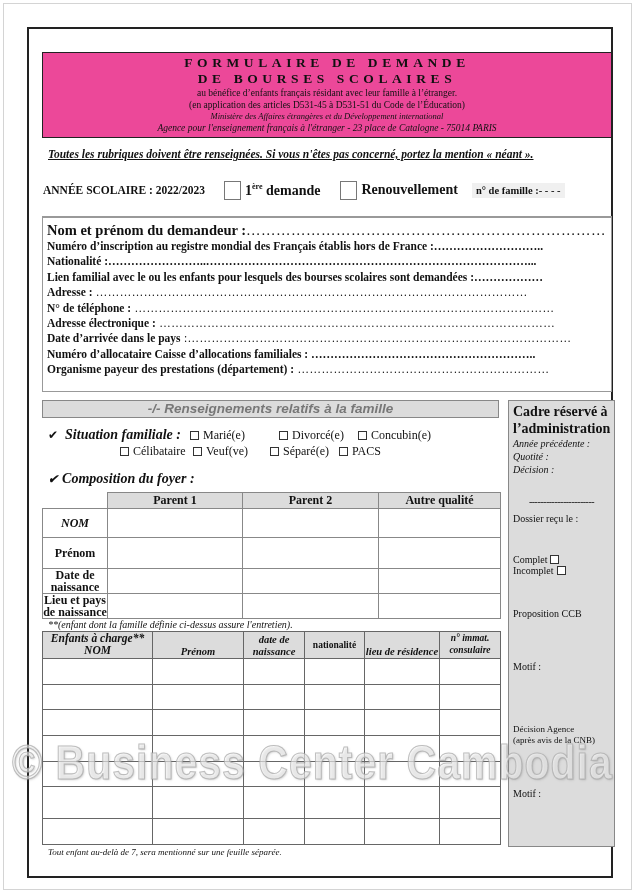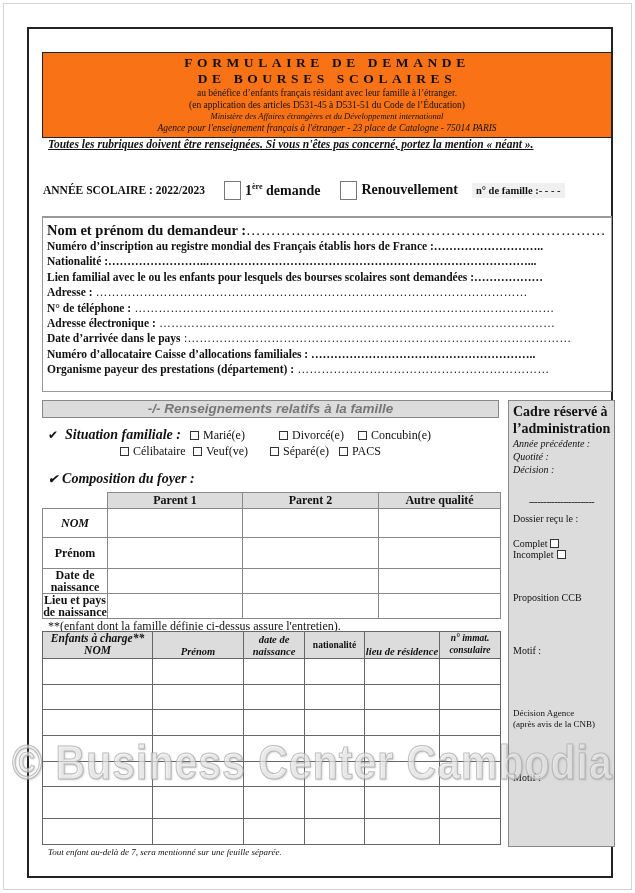--- a/index.html
+++ b/index.html
@@ -5,27 +5,27 @@
   * { box-sizing: border-box; margin: 0; padding: 0; }
   html, body { width: 635px; height: 893px; background: #ffffff; overflow: hidden; }
   body { font-family: "Liberation Serif", "DejaVu Serif", serif; color: #111; position: relative; }
 
   .page-edge { position: absolute; left: 3px; top: 3px; width: 629px; height: 887px; border: 1px solid #d4d4d4; }
   .frame { position: absolute; left: 27px; top: 27px; width: 586px; height: 851px; border: 2px solid #222; background: #fff; }
 
   
   .header { position: absolute; left: 42px; top: 52px; width: 570px; height: 86px; border: 1px solid #222; display: flex; }
   .poste { width: 125px; border-right: 1px solid #222; font-size: 8.5px; padding: 2px 5px; }
-  .titlebox { flex: 1; background: #f97316; text-align: center; padding-top: 2px; }
+  .titlebox { flex: 1; background: #ec4899; text-align: center; padding-top: 2px; }
   .title1, .title2 { font-weight: bold; font-size: 13.5px; letter-spacing: 4.6px; line-height: 16px; }
   .sub1, .sub2 { font-size: 9.5px; line-height: 12px; }
   .sub3 { font-size: 8.5px; font-style: italic; line-height: 11px; }
   .sub4 { font-size: 9.5px; font-style: italic; line-height: 12px; }
 
-  .notice { position: absolute; left: 48px; top: 138px; font-size: 11.5px; font-style: italic; font-weight: bold; text-decoration: underline; }
+  .notice { position: absolute; left: 48px; top: 148px; font-size: 11.5px; font-style: italic; font-weight: bold; text-decoration: underline; }
 
   .yearrow { position: absolute; left: 43px; top: 178px; width: 570px; height: 24px; display: flex; align-items: center; font-weight: bold; }
   .yearlabel { font-size: 11.5px; }
   .bigcheck { width: 17px; height: 19px; border: 1px solid #777; background: #fff; display: inline-block; }
   .chk1 { margin-left: 19px; }
   .lbl-1ere { font-size: 14px; margin-left: 4px; }
   .lbl-1ere sup { font-size: 8px; }
   .chk2 { margin-left: 20px; }
   .lbl-renouv { font-size: 14px; margin-left: 4px; }
   .famille { margin-left: 14px; background: #f0f0f0; font-size: 10.5px; padding: 2px 4px; }
@@ -48,21 +48,21 @@
   .comp-title { position: absolute; left: 48px; top: 471px; font-weight: bold; font-style: italic; font-size: 14px; }
 
   table { border-collapse: collapse; }
   .parents { position: absolute; left: 42px; top: 492px; width: 459px; }
   .parents td, .parents th { border: 1px solid #888; }
   .parents th { background: #dcdcdc; font-size: 12px; height: 16px; font-weight: bold; }
   .parents th.empty { background: #fff; border-top: none; border-left: none; }
   .parents td.rowlbl { width: 65px; text-align: center; font-weight: bold; font-size: 12px; line-height: 12px; }
   .parents td.rowlbl.nom { font-style: italic; }
 
-  .footnote1 { position: absolute; left: 48px; top: 619px; font-size: 12px; }
+  .footnote1 { position: absolute; left: 48px; top: 619px; font-size: 10px; font-style: italic; }
 
   .kids { position: absolute; left: 42px; top: 631px; width: 459px; }
   .kids td, .kids th { border: 1px solid #666; }
   .kids th { background: #dcdcdc; font-style: italic; font-weight: bold; font-size: 10.5px; line-height: 12px; vertical-align: bottom; }
   .kids th.nat { font-style: normal; font-size: 9.5px; vertical-align: middle; }
   .kids th.consul { font-size: 9.5px; vertical-align: top; }
   .kids th.enf { font-size: 11.5px; vertical-align: top; }
   .kids td { height: 25.7px; }
 
   .footnote2 { position: absolute; left: 48px; top: 847px; font-size: 9px; font-style: italic; }
@@ -249,21 +249,21 @@
 <div class="footnote2">Tout enfant au-delà de 7, sera mentionné sur une feuille séparée.</div>
 
 <div class="admin">
   <div class="admin-title">Cadre réservé à</div>
   <div class="admin-title">l’administration</div>
   <div class="it">Année précédente :</div>
   <div class="it">Quotité :</div>
   <div class="it">Décision :</div>
   <div class="sep">-----------------------</div>
   <div style="margin-top:6px">Dossier reçu le :</div>
-  <div style="margin-top:14px"><span>Complet</span><span class="box"></span></div>
+  <div style="margin-top:30px"><span>Complet</span><span class="box"></span></div>
   <div><span>Incomplet</span><span class="box"></span></div>
   <div style="margin-top:32px">Proposition CCB</div>
   <div style="margin-top:42px">Motif :</div>
   <div class="small" style="margin-top:52px">Décision Agence</div>
   <div class="small">(après avis de la CNB)</div>
   <div style="margin-top:42px">Motif :</div>
 </div>
 
 <div class="watermark">© Business Center Cambodia</div>
 

